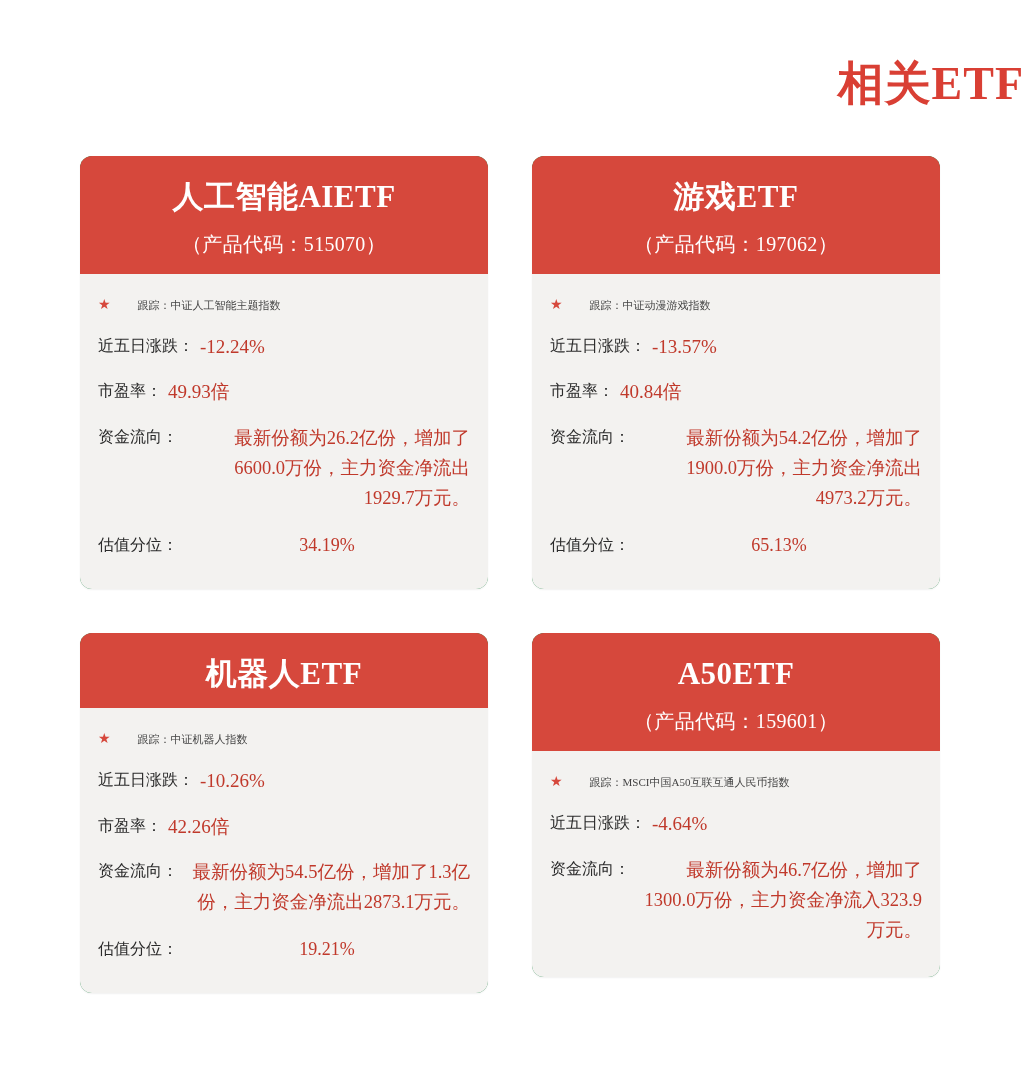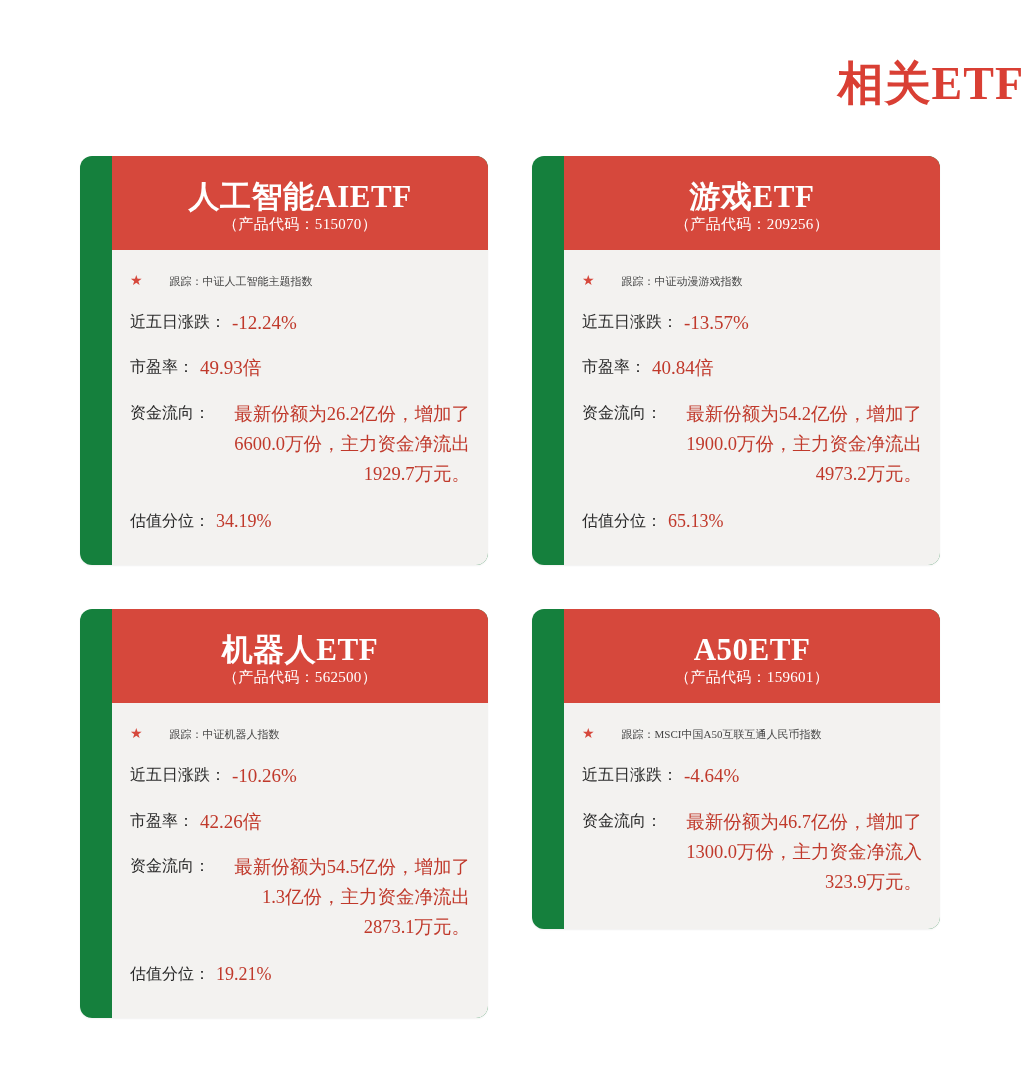--- a/index.html
+++ b/index.html
@@ -32,36 +32,36 @@
     flex-wrap: wrap;
     gap: 44px 44px;
     align-items: flex-start;
   }
   .card {
     width: 408px;
     border-radius: 12px;
     overflow: hidden;
     background: #15803d;
     box-shadow: 0 1px 2px rgba(0,0,0,0.06);
-    padding-left: 32px;
   }
   .card-head {
     background: #d6483c;
     padding: 22px 18px 16px 18px;
     text-align: center;
     color: #ffffff;
   }
   .card-title {
     font-size: 31px;
     font-weight: bold;
     line-height: 1.2;
     letter-spacing: 0.5px;
   }
   .card-code {
-    font-size: 15px;
+    font-size: 20px;
+    margin-top: 16px;
     font-weight: normal;
     letter-spacing: 0.3px;
   }
   .card-body {
     background: #f3f2f0;
     padding: 18px 18px 22px 18px;
   }
   .track-row {
     display: flex;
     align-items: flex-start;
@@ -96,20 +96,21 @@
   }
   .metric-value {
     flex: 1 1 auto;
     font-size: 19px;
     color: #c0392b;
     font-weight: normal;
     padding-left: 6px;
   }
   .metric-value.small {
     font-size: 18px;
+    text-align: center;
   }
   .metric.flow .metric-value {
     font-size: 18.5px;
     line-height: 1.62;
     text-align: right;
   }
 </style>
 </head>
 <body>
 
@@ -145,21 +146,21 @@
         <span class="metric-label">估值分位：</span>
         <span class="metric-value small">34.19%</span>
       </div>
     </div>
   </div>
 
   <div class="card">
     <div class="card-head">
       <div class="card-title">游戏ETF</div>
       <div class="card-code">
-        <span>（产品代码：</span><span>209256</span><span>）</span>
+        <span>（产品代码：</span><span>197062</span><span>）</span>
       </div>
     </div>
     <div class="card-body">
       <div class="track-row">
         <span class="star-icon">★</span>
         <span class="track-text"><span>跟踪：</span><span>中证动漫游戏指数</span></span>
       </div>
       <div class="metric">
         <span class="metric-label">近五日涨跌：</span>
         <span class="metric-value">-13.57%</span>
@@ -175,23 +176,20 @@
       <div class="metric">
         <span class="metric-label">估值分位：</span>
         <span class="metric-value small">65.13%</span>
       </div>
     </div>
   </div>
 
   <div class="card">
     <div class="card-head">
       <div class="card-title">机器人ETF</div>
-      <div class="card-code">
-        <span>（产品代码：</span><span>562500</span><span>）</span>
-      </div>
     </div>
     <div class="card-body">
       <div class="track-row">
         <span class="star-icon">★</span>
         <span class="track-text"><span>跟踪：</span><span>中证机器人指数</span></span>
       </div>
       <div class="metric">
         <span class="metric-label">近五日涨跌：</span>
         <span class="metric-value">-10.26%</span>
       </div>

